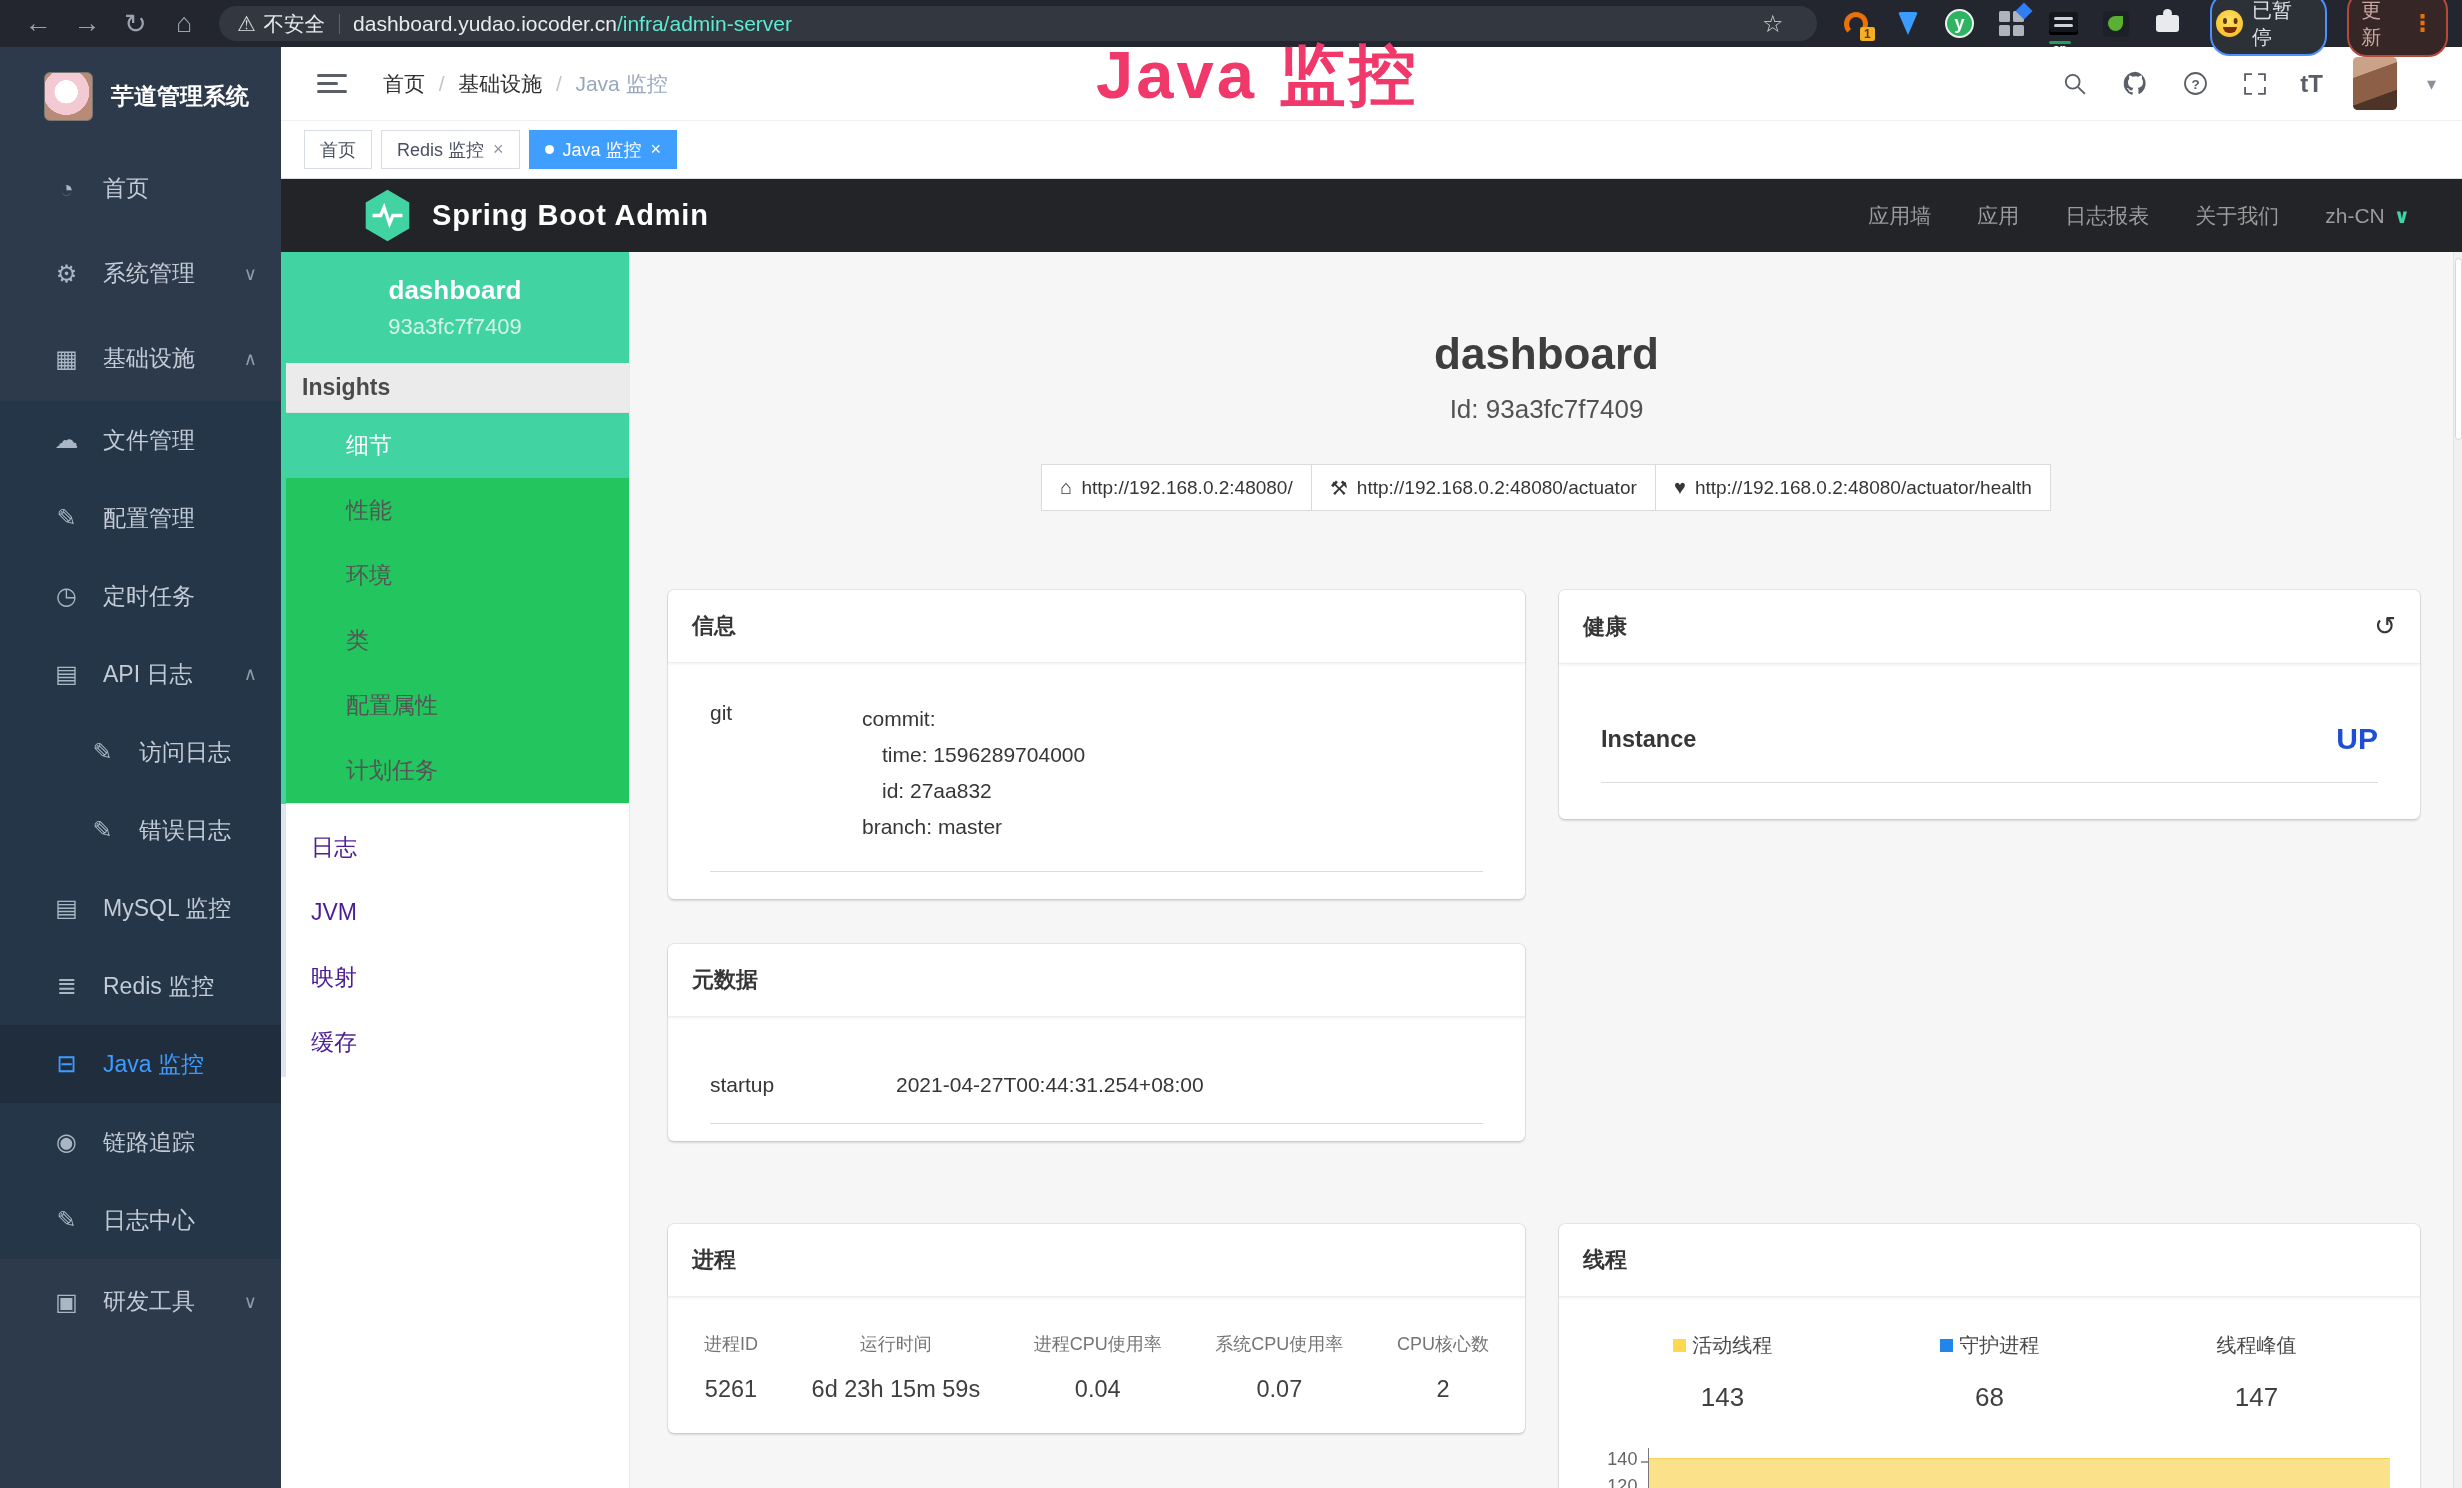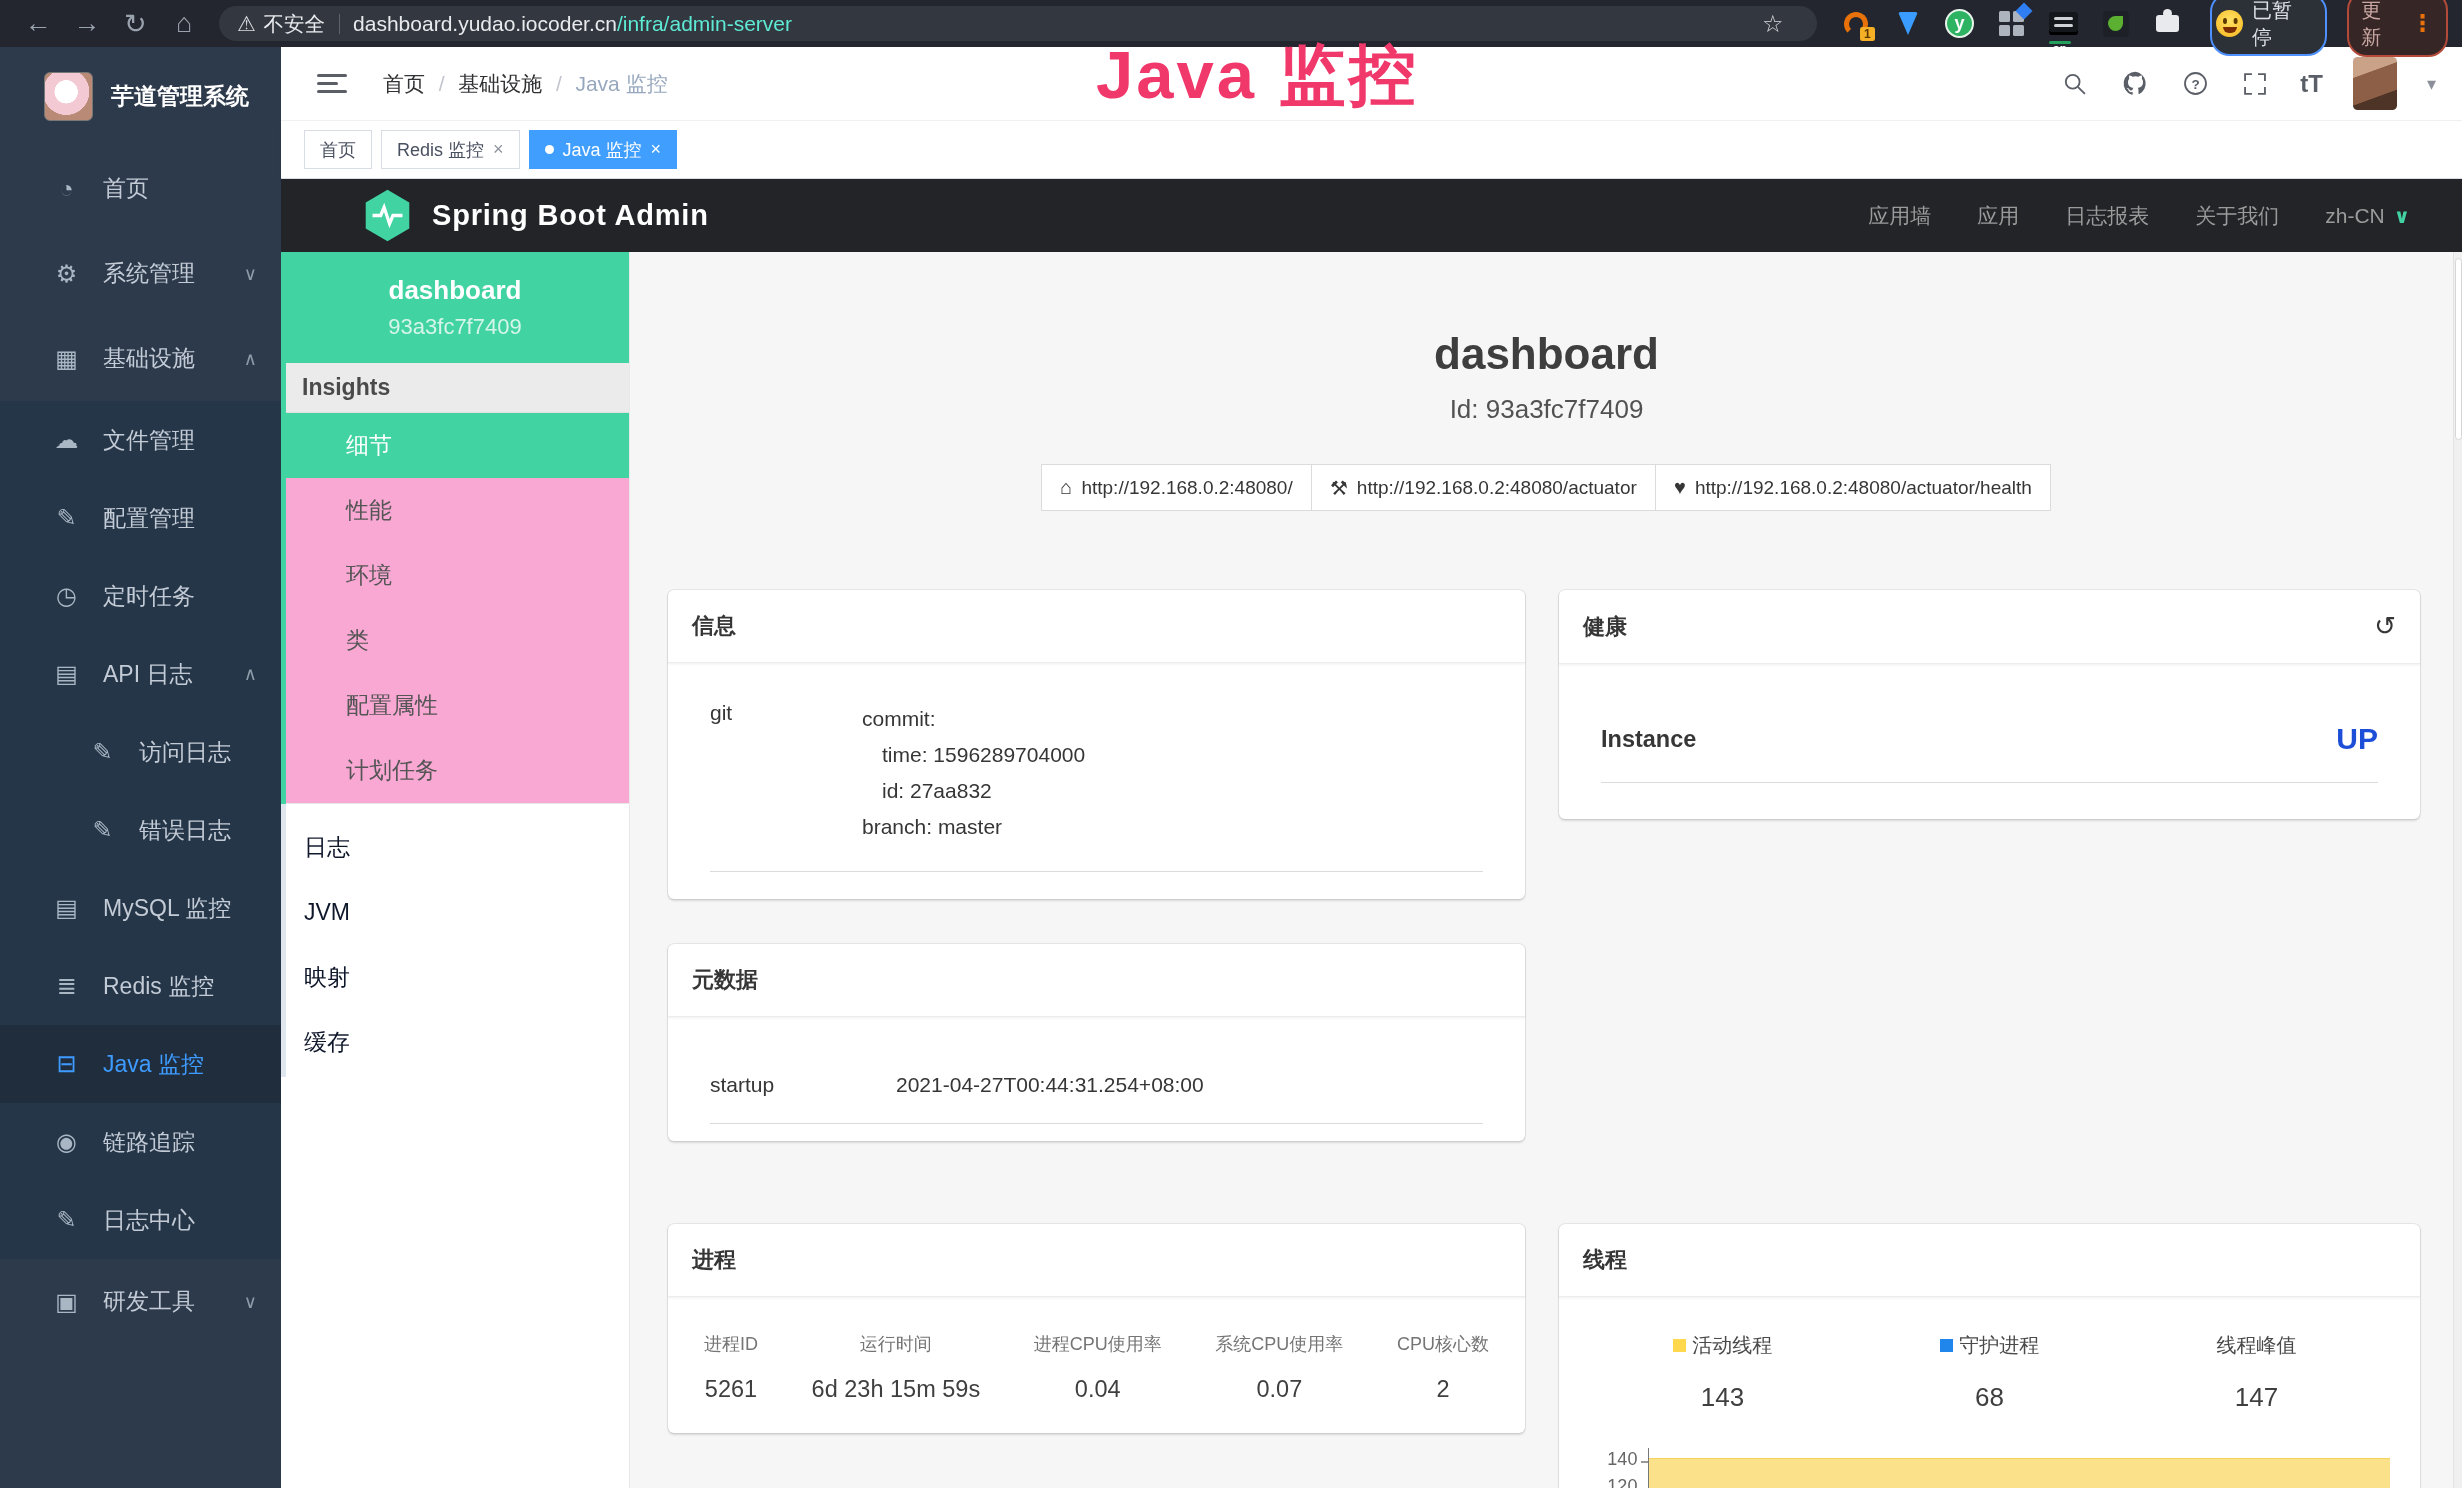--- a/index.html
+++ b/index.html
@@ -94,25 +94,25 @@
   
   .content { position:absolute; left:281px; top:252px; width:2182px; height:1237px; background:#f6f6f6; }
 
   .instance-panel { position:absolute; left:0; top:0; width:349px; height:100%; background:#fff; border-right:0.8px solid #e8e8e8; }
   .instance-panel::before { content:""; position:absolute; left:0; top:0; width:5.3px; height:552px; background:#42d3a2; z-index:2; }
   .instance-panel::after { content:""; position:absolute; left:0; top:552px; width:5.3px; height:273px; background:#dfe6ee; z-index:2; }
   .inst-head { height:111px; background:#42d3a2; display:flex; flex-direction:column; align-items:center; justify-content:center; gap:7.6px; }
   .inst-name { color:#fff; font-size:26px; font-weight:bold; }
   .inst-id { color:rgba(255,255,255,.78); font-size:22px; }
   .insights-label { height:50px; background:#ebebeb; display:flex; align-items:center; padding-left:21px; font-size:23px; font-weight:bold; color:#4a4a4a; border-bottom:0.8px solid #e0e0e0; }
-  .ins-list { list-style:none; background:#f9a8d4; }
+  .ins-list { list-style:none; background:#22c55e; }
   .ins-list li { height:65px; display:flex; align-items:center; padding-left:65px; font-size:23px; color:#555; cursor:pointer; }
   .ins-list li.sel { background:#42d3a2; color:#fff; }
   .root-list { list-style:none; background:#fff; border-top:0.8px solid #e8e8e8; padding-top:10.6px; }
-  .root-list li { height:65px; display:flex; align-items:center; padding-left:23px; font-size:23px; color:#0f172a; cursor:pointer; }
+  .root-list li { height:65px; display:flex; align-items:center; padding-left:30px; font-size:23px; color:#4c1d95; cursor:pointer; }
 
   .main-area { position:absolute; left:349px; top:0; right:0; height:100%; }
   .main-title { text-align:center; margin-top:77px; font-size:44px; font-weight:600; color:#3e3e3e; }
   .main-id { text-align:center; margin-top:15px; font-size:26px; color:#525252; }
   .chips { display:flex; justify-content:center; margin-top:39px; }
   .chip { display:flex; align-items:center; height:47px; background:#fff; border:0.8px solid #dbdbdb; padding:0 18px; font-size:19px; color:#363636; margin-left:-0.8px; cursor:pointer; }
   .chip .cic { margin-right:9px; font-size:20px; }
 
   .card { position:absolute; background:#fff; border-radius:6px; box-shadow:0 1.5px 2.3px rgba(10,10,10,.12), 0 0 0 0.8px rgba(10,10,10,.08); }
   .card-header { display:flex; align-items:center; justify-content:space-between; padding:21px 24px; font-size:22px; font-weight:600; color:#363636; border-bottom:0.8px solid #ededed; box-shadow:0 1.5px 2.3px rgba(10,10,10,.05); }

